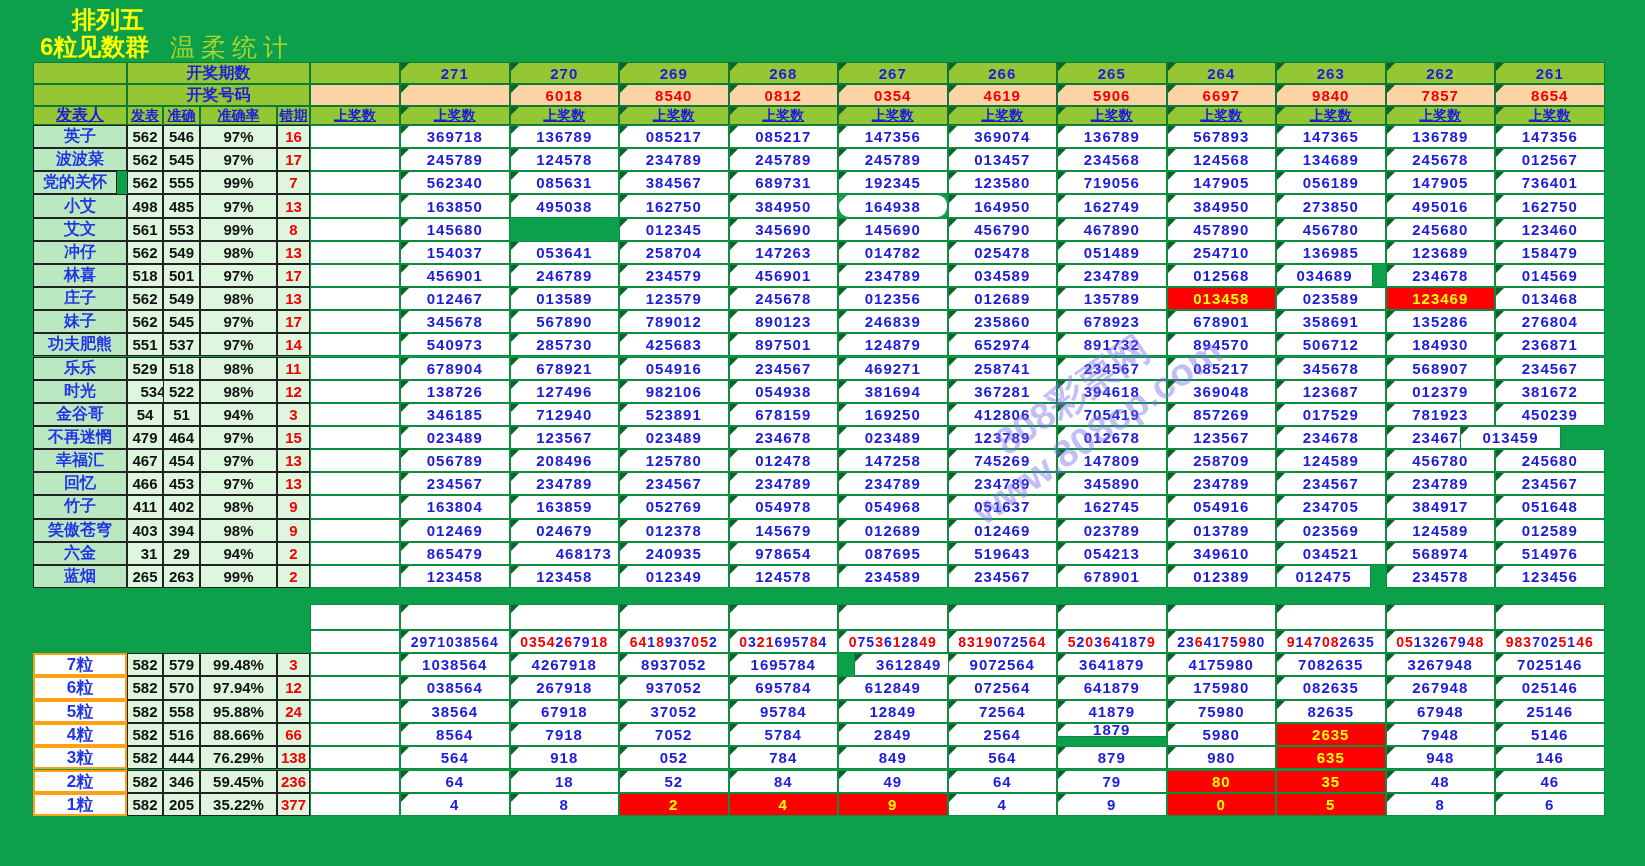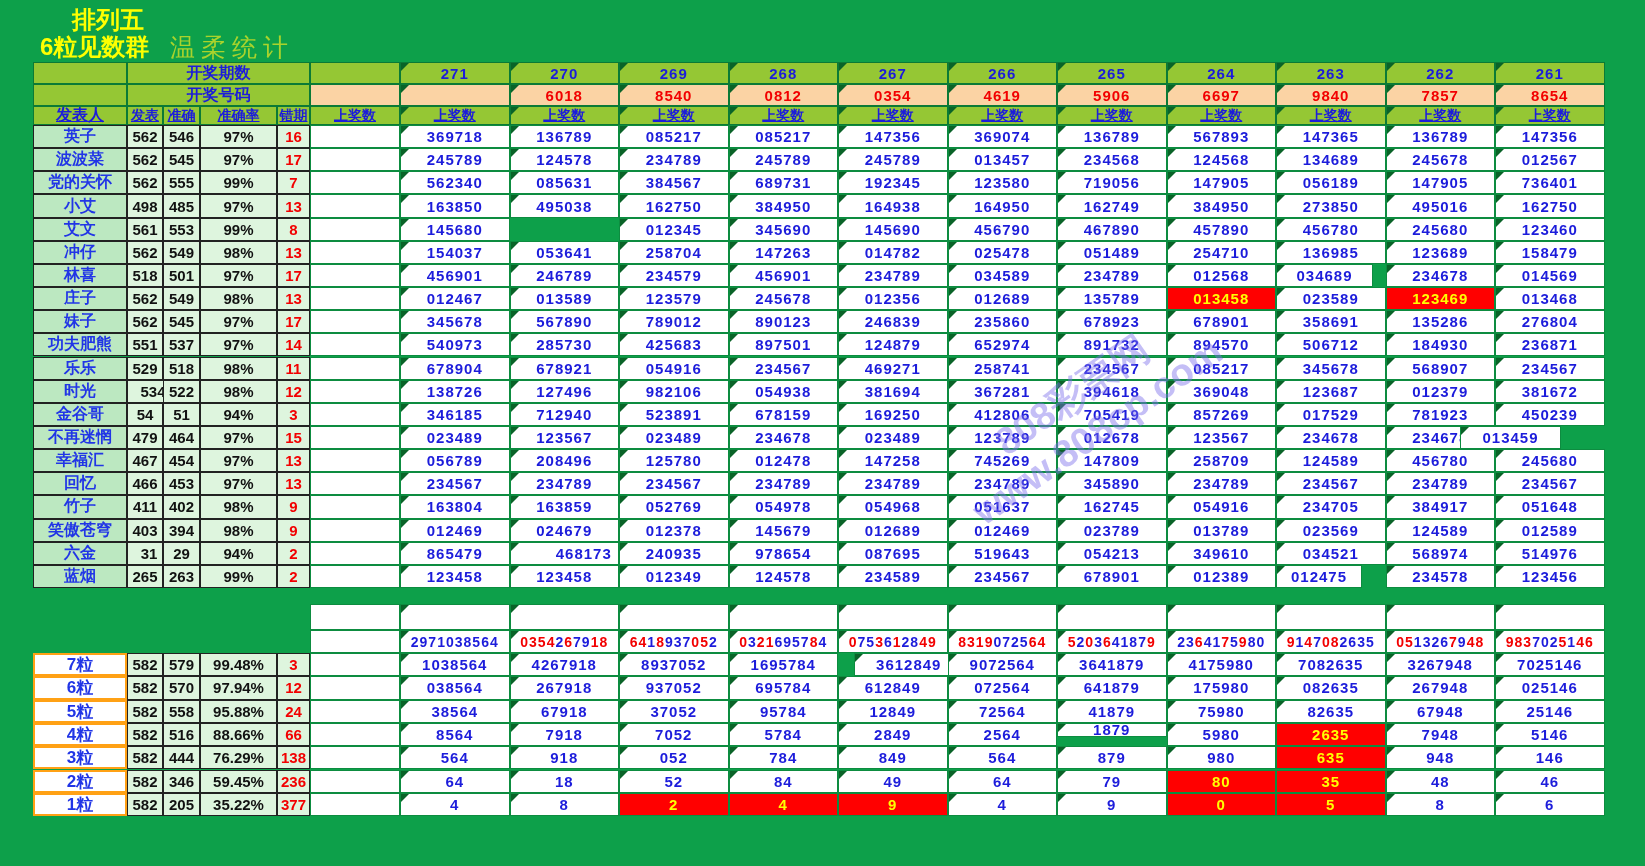--- a/index.html
+++ b/index.html
@@ -113,21 +113,21 @@
     <div class="cell wcell num tri" style="left: 509.5px; top: 148.15px; width: 109.5px; height: 23.15px;">124578</div>
     <div class="cell wcell num tri" style="left: 619px; top: 148.15px; width: 109.5px; height: 23.15px;">234789</div>
     <div class="cell wcell num tri" style="left: 728.5px; top: 148.15px; width: 109.5px; height: 23.15px;">245789</div>
     <div class="cell wcell num tri" style="left: 838px; top: 148.15px; width: 109.5px; height: 23.15px;">245789</div>
     <div class="cell wcell num tri" style="left: 947.5px; top: 148.15px; width: 109.5px; height: 23.15px;">013457</div>
     <div class="cell wcell num tri" style="left: 1057px; top: 148.15px; width: 109.5px; height: 23.15px;">234568</div>
     <div class="cell wcell num tri" style="left: 1166.5px; top: 148.15px; width: 109.5px; height: 23.15px;">124568</div>
     <div class="cell wcell num tri" style="left: 1276px; top: 148.15px; width: 109.5px; height: 23.15px;">134689</div>
     <div class="cell wcell num tri" style="left: 1385.5px; top: 148.15px; width: 109.5px; height: 23.15px;">245678</div>
     <div class="cell wcell num tri" style="left: 1495px; top: 148.15px; width: 109.5px; height: 23.15px;">012567</div>
-    <div class="cell namec" style="left: 33px; top: 171.3px; width: 94px; height: 23.15px;">党的关怀</div>
+    <div class="cell namec" style="left: 33px; top: 171.3px; width: 84px; height: 23.15px;">党的关怀</div>
     <div class="cell stat" style="left: 127px; top: 171.3px; width: 36px; height: 23.15px;">562</div>
     <div class="cell stat" style="left: 163px; top: 171.3px; width: 37px; height: 23.15px;">555</div>
     <div class="cell stat" style="left: 200px; top: 171.3px; width: 77px; height: 23.15px;">99%</div>
     <div class="cell stat redtxt" style="left: 277px; top: 171.3px; width: 33px; height: 23.15px;">7</div>
     <div class="cell wcell" style="left: 310px; top: 171.3px; width: 90px; height: 23.15px;"></div>
     <div class="cell wcell num tri" style="left: 400px; top: 171.3px; width: 109.5px; height: 23.15px;">562340</div>
     <div class="cell wcell num tri" style="left: 509.5px; top: 171.3px; width: 109.5px; height: 23.15px;">085631</div>
     <div class="cell wcell num tri" style="left: 619px; top: 171.3px; width: 109.5px; height: 23.15px;">384567</div>
     <div class="cell wcell num tri" style="left: 728.5px; top: 171.3px; width: 109.5px; height: 23.15px;">689731</div>
     <div class="cell wcell num tri" style="left: 838px; top: 171.3px; width: 109.5px; height: 23.15px;">192345</div>
@@ -140,21 +140,21 @@
     <div class="cell namec" style="left: 33px; top: 194.45px; width: 94px; height: 23.15px;">小艾</div>
     <div class="cell stat" style="left: 127px; top: 194.45px; width: 36px; height: 23.15px;">498</div>
     <div class="cell stat" style="left: 163px; top: 194.45px; width: 37px; height: 23.15px;">485</div>
     <div class="cell stat" style="left: 200px; top: 194.45px; width: 77px; height: 23.15px;">97%</div>
     <div class="cell stat redtxt" style="left: 277px; top: 194.45px; width: 33px; height: 23.15px;">13</div>
     <div class="cell wcell" style="left: 310px; top: 194.45px; width: 90px; height: 23.15px;"></div>
     <div class="cell wcell num tri" style="left: 400px; top: 194.45px; width: 109.5px; height: 23.15px;">163850</div>
     <div class="cell wcell num tri" style="left: 509.5px; top: 194.45px; width: 109.5px; height: 23.15px;">495038</div>
     <div class="cell wcell num tri" style="left: 619px; top: 194.45px; width: 109.5px; height: 23.15px;">162750</div>
     <div class="cell wcell num tri" style="left: 728.5px; top: 194.45px; width: 109.5px; height: 23.15px;">384950</div>
-    <div class="cell wcell num tri" style="left: 838px; top: 194.45px; width: 109.5px; height: 23.15px;">164938</div>
+    <div class="cell wcell num tri" style="left: 838px; top: 194.45px; width: 109.5px; height: 23.15px; border-radius: 11px;">164938</div>
     <div class="cell wcell num tri" style="left: 947.5px; top: 194.45px; width: 109.5px; height: 23.15px;">164950</div>
     <div class="cell wcell num tri" style="left: 1057px; top: 194.45px; width: 109.5px; height: 23.15px;">162749</div>
     <div class="cell wcell num tri" style="left: 1166.5px; top: 194.45px; width: 109.5px; height: 23.15px;">384950</div>
     <div class="cell wcell num tri" style="left: 1276px; top: 194.45px; width: 109.5px; height: 23.15px;">273850</div>
     <div class="cell wcell num tri" style="left: 1385.5px; top: 194.45px; width: 109.5px; height: 23.15px;">495016</div>
     <div class="cell wcell num tri" style="left: 1495px; top: 194.45px; width: 109.5px; height: 23.15px;">162750</div>
     <div class="cell namec" style="left: 33px; top: 217.6px; width: 94px; height: 23.15px;">艾文</div>
     <div class="cell stat" style="left: 127px; top: 217.6px; width: 36px; height: 23.15px;">561</div>
     <div class="cell stat" style="left: 163px; top: 217.6px; width: 37px; height: 23.15px;">553</div>
     <div class="cell stat" style="left: 200px; top: 217.6px; width: 77px; height: 23.15px;">99%</div>
@@ -416,21 +416,21 @@
     <div class="cell stat redtxt" style="left: 277px; top: 564.85px; width: 33px; height: 23.15px;">2</div>
     <div class="cell wcell" style="left: 310px; top: 564.85px; width: 90px; height: 23.15px;"></div>
     <div class="cell wcell num tri" style="left: 400px; top: 564.85px; width: 109.5px; height: 23.15px;">123458</div>
     <div class="cell wcell num tri" style="left: 509.5px; top: 564.85px; width: 109.5px; height: 23.15px;">123458</div>
     <div class="cell wcell num tri" style="left: 619px; top: 564.85px; width: 109.5px; height: 23.15px;">012349</div>
     <div class="cell wcell num tri" style="left: 728.5px; top: 564.85px; width: 109.5px; height: 23.15px;">124578</div>
     <div class="cell wcell num tri" style="left: 838px; top: 564.85px; width: 109.5px; height: 23.15px;">234589</div>
     <div class="cell wcell num tri" style="left: 947.5px; top: 564.85px; width: 109.5px; height: 23.15px;">234567</div>
     <div class="cell wcell num tri" style="left: 1057px; top: 564.85px; width: 109.5px; height: 23.15px;">678901</div>
     <div class="cell wcell num tri" style="left: 1166.5px; top: 564.85px; width: 109.5px; height: 23.15px;">012389</div>
-    <div class="cell wcell num tri" style="left: 1276px; top: 564.85px; width: 86px; height: 23.15px; text-align: right;">012475</div>
+    <div class="cell wcell num tri" style="left: 1276px; top: 564.85px; width: 95px; height: 23.15px; text-align: right;">012475</div>
     <div class="cell wcell num tri" style="left: 1385.5px; top: 564.85px; width: 109.5px; height: 23.15px;">234578</div>
     <div class="cell wcell num tri" style="left: 1495px; top: 564.85px; width: 109.5px; height: 23.15px;">123456</div>
     <div class="cell wcell" style="left: 310px; top: 604px; width: 90px; height: 26px;"></div>
     <div class="cell wcell tri" style="left: 400px; top: 604px; width: 109.5px; height: 26px;"></div>
     <div class="cell wcell tri" style="left: 509.5px; top: 604px; width: 109.5px; height: 26px;"></div>
     <div class="cell wcell tri" style="left: 619px; top: 604px; width: 109.5px; height: 26px;"></div>
     <div class="cell wcell tri" style="left: 728.5px; top: 604px; width: 109.5px; height: 26px;"></div>
     <div class="cell wcell tri" style="left: 838px; top: 604px; width: 109.5px; height: 26px;"></div>
     <div class="cell wcell tri" style="left: 947.5px; top: 604px; width: 109.5px; height: 26px;"></div>
     <div class="cell wcell tri" style="left: 1057px; top: 604px; width: 109.5px; height: 26px;"></div>

